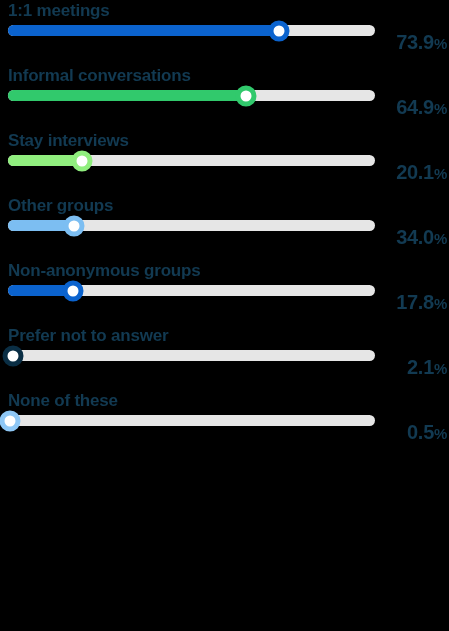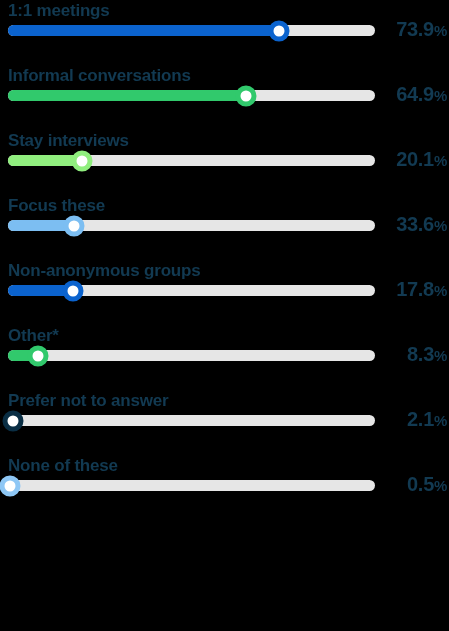--- a/index.html
+++ b/index.html
@@ -74,21 +74,21 @@
     background: #FFFFFF;
     border-width: 5px;
     border-style: solid;
     transform: translate(-50%, -50%);
     box-sizing: content-box;
   }
 
   .pct {
     position: absolute;
     right: 2px;
-    top: 16px;
+    top: 29px;
     font-size: 20px;
     font-weight: bold;
     color: #123A52;
     letter-spacing: -0.3px;
     white-space: nowrap;
     line-height: 26px;
   }
   .pct .unit {
     font-size: 15px;
   }
@@ -124,48 +124,39 @@
     <div class="row-label">Stay interviews</div>
     <div class="slider">
       <div class="track"></div>
       <div class="fill" style="width: 73.767px; background: rgb(144, 238, 126);"></div>
       <div class="knob" style="left: 73.767px; border-color: rgb(144, 238, 126);"></div>
     </div>
     <div class="pct"><span>20.1</span><span class="unit">%</span></div>
   </div>
 
   <div class="row">
-    <div class="row-label">Focus these</div>
+    <div class="row-label">Other groups</div>
     <div class="slider">
       <div class="track"></div>
       <div class="fill" style="width: 66.06px; background: rgb(124, 190, 242);"></div>
       <div class="knob" style="left: 66.06px; border-color: rgb(124, 190, 242);"></div>
     </div>
-    <div class="pct"><span>33.6</span><span class="unit">%</span></div>
+    <div class="pct"><span>34.0</span><span class="unit">%</span></div>
   </div>
 
   <div class="row">
     <div class="row-label">Non-anonymous groups</div>
     <div class="slider">
       <div class="track"></div>
       <div class="fill" style="width: 65.326px; background: rgb(11, 99, 206);"></div>
       <div class="knob" style="left: 65.326px; border-color: rgb(11, 99, 206);"></div>
     </div>
     <div class="pct"><span>17.8</span><span class="unit">%</span></div>
   </div>
 
-  <div class="row">
-    <div class="row-label">Other*</div>
-    <div class="slider">
-      <div class="track"></div>
-      <div class="fill" style="width: 30.461px; background: rgb(49, 201, 108);"></div>
-      <div class="knob" style="left: 30.461px; border-color: rgb(49, 201, 108);"></div>
-    </div>
-    <div class="pct"><span>8.3</span><span class="unit">%</span></div>
-  </div>
 
   <div class="row">
     <div class="row-label">Prefer not to answer</div>
     <div class="slider">
       <div class="track"></div>
       <div class="fill" style="width: 4.771px; background: rgb(10, 46, 68);"></div>
       <div class="knob" style="left: 4.771px; border-color: rgb(10, 46, 68);"></div>
     </div>
     <div class="pct"><span>2.1</span><span class="unit">%</span></div>
   </div>

